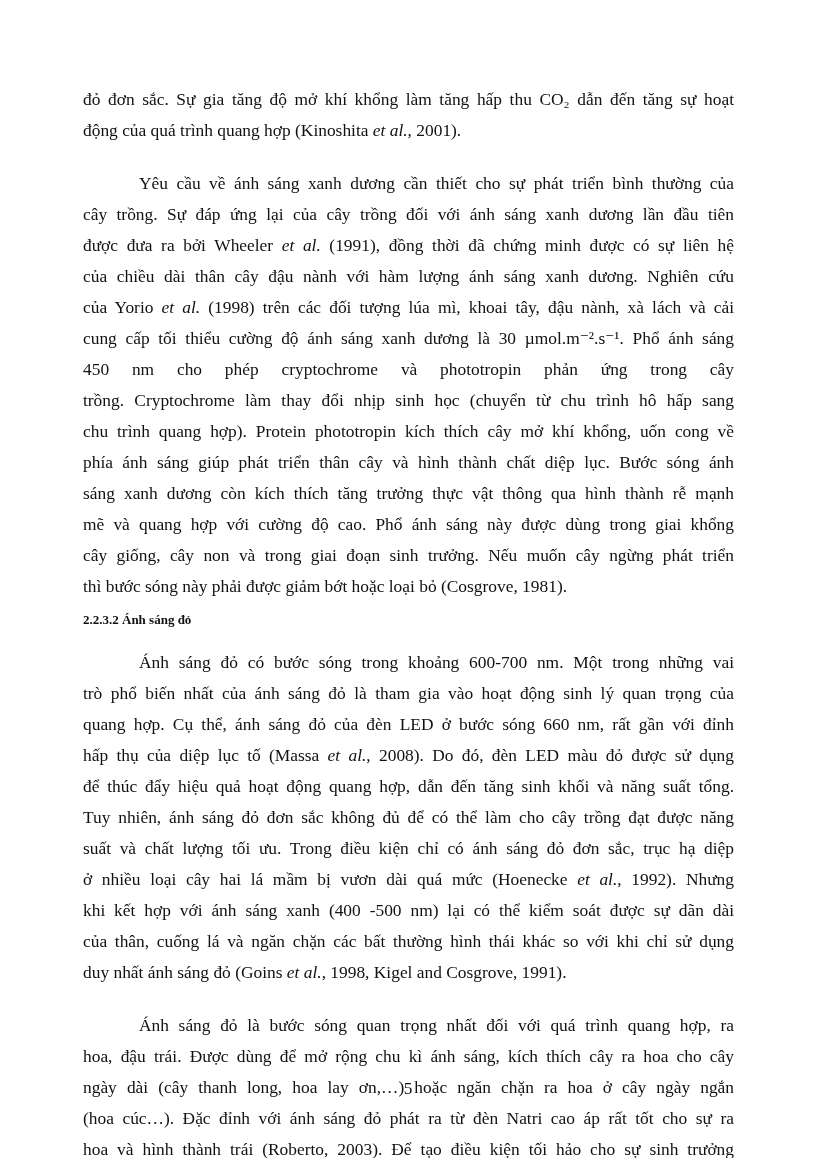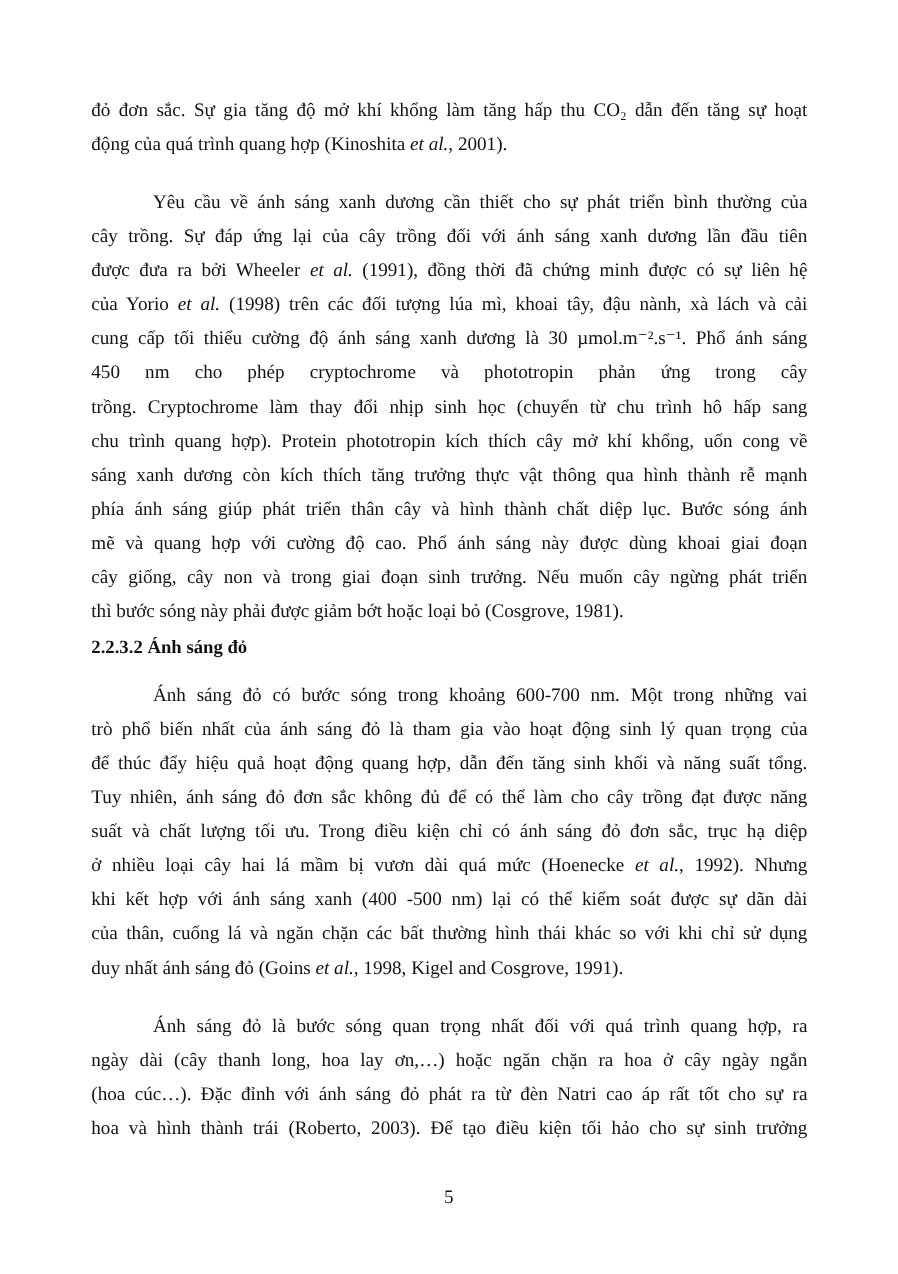--- a/index.html
+++ b/index.html
@@ -41,21 +41,21 @@
       text-align-last: left;
     }
     .line.indent {
       text-indent: 56px;
       margin-top: 12px;
     }
     .para-gap {
       height: 10px;
     }
     .heading {
-      font-size: 17px;
+      font-size: 13px;
       font-weight: bold;
       line-height: 31px;
       height: 31px;
       margin-top: 2px;
       margin-bottom: 8px;
     }
     i { font-style: italic; }
     .page-number {
       position: absolute;
       left: 0;
@@ -74,49 +74,53 @@
     <div>
       <div class="line">đỏ đơn sắc. Sự gia tăng độ mở khí khổng làm tăng hấp thu CO₂ dẫn đến tăng sự hoạt</div>
       <div class="line last">động của quá trình quang hợp (Kinoshita <i>et al.</i>, 2001).</div>
     </div>
     <div class="para-gap"></div>
 
     <div>
       <div class="line indent">Yêu cầu về ánh sáng xanh dương cần thiết cho sự phát triển bình thường của</div>
       <div class="line">cây trồng. Sự đáp ứng lại của cây trồng đối với ánh sáng xanh dương lần đầu tiên</div>
       <div class="line">được đưa ra bởi Wheeler <i>et al.</i> (1991), đồng thời đã chứng minh được có sự liên hệ</div>
+      <div class="line">của chiều dài thân cây đậu nành với hàm lượng ánh sáng xanh dương. Nghiên cứu</div>
       <div class="line">của Yorio <i>et al.</i> (1998) trên các đối tượng lúa mì, khoai tây, đậu nành, xà lách và cải</div>
       <div class="line">cung cấp tối thiểu cường độ ánh sáng xanh dương là 30 µmol.m⁻².s⁻¹. Phổ ánh sáng</div>
       <div class="line">450 nm cho phép cryptochrome và phototropin phản ứng trong cây</div>
       <div class="line">trồng. Cryptochrome làm thay đổi nhịp sinh học (chuyển từ chu trình hô hấp sang</div>
       <div class="line">chu trình quang hợp). Protein phototropin kích thích cây mở khí khổng, uốn cong về</div>
+      <div class="line">phía ánh sáng giúp phát triển thân cây và hình thành chất diệp lục. Bước sóng ánh</div>
       <div class="line">sáng xanh dương còn kích thích tăng trưởng thực vật thông qua hình thành rễ mạnh</div>
-      <div class="line">phía ánh sáng giúp phát triển thân cây và hình thành chất diệp lục. Bước sóng ánh</div>
-      <div class="line">mẽ và quang hợp với cường độ cao. Phổ ánh sáng này được dùng khoai giai đoạn</div>
+      <div class="line">mẽ và quang hợp với cường độ cao. Phổ ánh sáng này được dùng trong giai khổng</div>
       <div class="line">cây giống, cây non và trong giai đoạn sinh trưởng. Nếu muốn cây ngừng phát triển</div>
       <div class="line last">thì bước sóng này phải được giảm bớt hoặc loại bỏ (Cosgrove, 1981).</div>
     </div>
 
     <div class="heading">2.2.3.2 Ánh sáng đỏ</div>
 
     <div>
       <div class="line indent">Ánh sáng đỏ có bước sóng trong khoảng 600-700 nm. Một trong những vai</div>
       <div class="line">trò phổ biến nhất của ánh sáng đỏ là tham gia vào hoạt động sinh lý quan trọng của</div>
+      <div class="line">quang hợp. Cụ thể, ánh sáng đỏ của đèn LED ở bước sóng 660 nm, rất gần với đỉnh</div>
+      <div class="line">hấp thụ của diệp lục tố (Massa <i>et al.</i>, 2008). Do đó, đèn LED màu đỏ được sử dụng</div>
       <div class="line">để thúc đẩy hiệu quả hoạt động quang hợp, dẫn đến tăng sinh khối và năng suất tổng.</div>
       <div class="line">Tuy nhiên, ánh sáng đỏ đơn sắc không đủ để có thể làm cho cây trồng đạt được năng</div>
       <div class="line">suất và chất lượng tối ưu. Trong điều kiện chỉ có ánh sáng đỏ đơn sắc, trục hạ diệp</div>
       <div class="line">ở nhiều loại cây hai lá mầm bị vươn dài quá mức (Hoenecke <i>et al.</i>, 1992). Nhưng</div>
       <div class="line">khi kết hợp với ánh sáng xanh (400 -500 nm) lại có thể kiểm soát được sự dãn dài</div>
       <div class="line">của thân, cuống lá và ngăn chặn các bất thường hình thái khác so với khi chỉ sử dụng</div>
       <div class="line last">duy nhất ánh sáng đỏ (Goins <i>et al.</i>, 1998, Kigel and Cosgrove, 1991).</div>
     </div>
     <div class="para-gap"></div>
 
     <div>
       <div class="line indent">Ánh sáng đỏ là bước sóng quan trọng nhất đối với quá trình quang hợp, ra</div>
+      <div class="line">hoa, đậu trái. Được dùng để mở rộng chu kì ánh sáng, kích thích cây ra hoa cho cây</div>
       <div class="line">ngày dài (cây thanh long, hoa lay ơn,…) hoặc ngăn chặn ra hoa ở cây ngày ngắn</div>
       <div class="line">(hoa cúc…). Đặc đỉnh với ánh sáng đỏ phát ra từ đèn Natri cao áp rất tốt cho sự ra</div>
       <div class="line">hoa và hình thành trái (Roberto, 2003). Để tạo điều kiện tối hảo cho sự sinh trưởng</div>
 
     </div>
   </div>
 
   <div class="page-number">5</div>
 </div>
 

